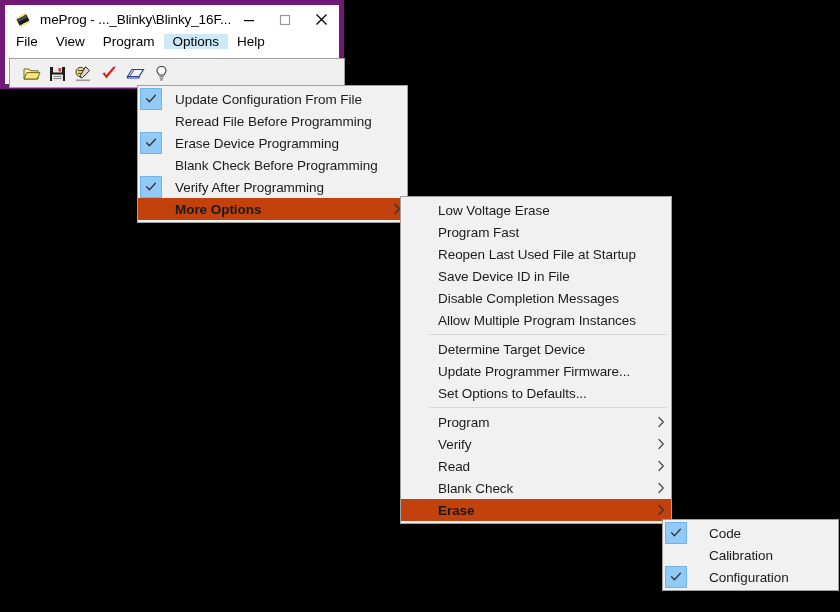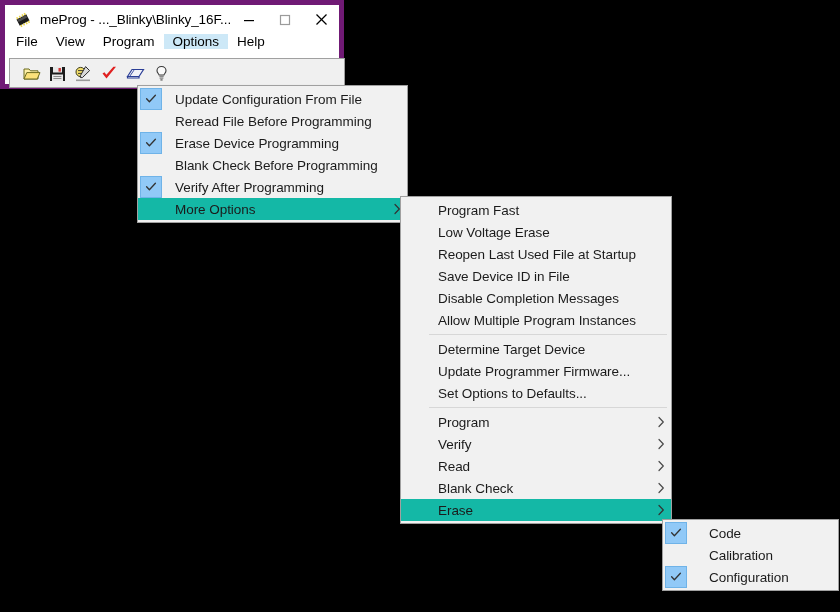--- a/index.html
+++ b/index.html
@@ -132,21 +132,22 @@
 
   .menu-item {
     position: relative;
     height: 22px;
     display: flex;
     align-items: center;
     cursor: default;
     white-space: nowrap;
   }
   .menu-item.selected {
-    background: #14b8a6;
+    background: #c2410c;
+    font-weight: bold;
   }
 
   .mi-check {
     width: 22px;
     height: 22px;
     flex: 0 0 auto;
     margin-left: 2px;
     display: flex;
     align-items: center;
     justify-content: center;
@@ -348,30 +349,30 @@
         </svg>
     </span>
   </div>
 </div>
 
 <div class="menu-popup" id="menu-more-options">
 
 
   <div class="menu-item">
     <span class="mi-check"></span>
+    <span class="mi-label">Low Voltage Erase</span>
+  </div>
+
+  <div class="menu-item">
+    <span class="mi-check"></span>
     <span class="mi-label">Program Fast</span>
   </div>
 
   <div class="menu-item">
     <span class="mi-check"></span>
-    <span class="mi-label">Low Voltage Erase</span>
-  </div>
-
-  <div class="menu-item">
-    <span class="mi-check"></span>
     <span class="mi-label">Reopen Last Used File at Startup</span>
   </div>
 
   <div class="menu-item">
     <span class="mi-check"></span>
     <span class="mi-label">Save Device ID in File</span>
   </div>
 
   <div class="menu-item">
     <span class="mi-check"></span>

